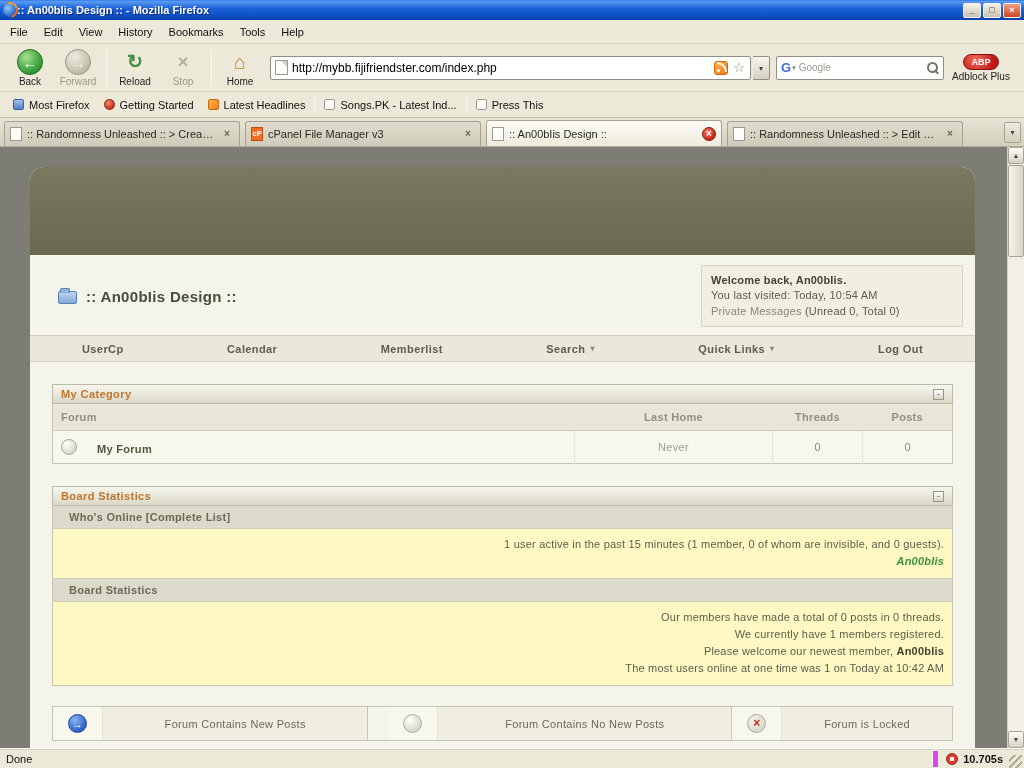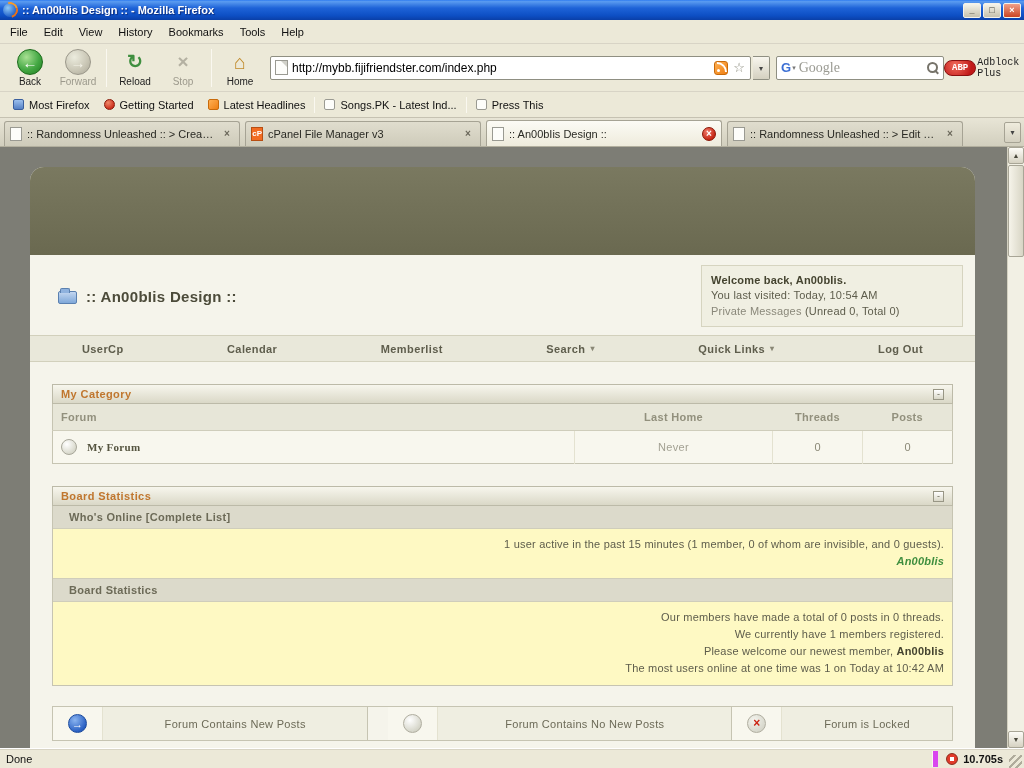--- a/index.html
+++ b/index.html
@@ -7,21 +7,21 @@
   body { font-family:"Liberation Sans", sans-serif; overflow:hidden; background:#ece9d8; }
   .window { width:1024px; height:768px; display:flex; flex-direction:column; }
 
   
   .titlebar { height:20px; flex:none; display:flex; align-items:center; padding:0 3px;
     background:linear-gradient(to bottom,#2f7cf0 0%,#5a9bf0 8%,#1e63d8 40%,#0d4fc4 78%,#0a3fa8 100%); color:#fff; }
   .ff-icon { width:14px; height:14px; border-radius:50%; flex:none; position:relative;
     background:radial-gradient(circle at 35% 35%, #8ec8f8 0%, #2f6fd0 60%, #1a4a9e 100%); }
   .ff-icon::after { content:""; position:absolute; inset:-1px; border-radius:50%;
     border:2px solid transparent; border-top-color:#f59a2c; border-right-color:#e8701a; transform:rotate(30deg); }
-  .titlebar-text { flex:1; margin-left:5px; font-size:11px; font-weight:bold;
+  .titlebar-text { flex:1; font-size:11px; font-weight:bold;
     text-shadow:1px 1px 1px #0a2a7a; white-space:nowrap; overflow:hidden; }
   .win-btn { width:18px; height:15px; margin-left:2px; border:1px solid #f4f2ea; border-radius:2px;
     background:linear-gradient(#f6f4ea,#c6c2ae); color:#3a3a32; font-size:9px; line-height:12px;
     text-align:center; font-weight:bold; cursor:default; }
   .win-btn.close { background:linear-gradient(#f0a088,#cc4422); color:#fff; }
 
   
   .menubar { height:24px; flex:none; background:#ece9d8; display:flex; align-items:center;
     padding-left:2px; border-bottom:1px solid #d8d4c6; }
   .menu-item { font-size:11px; padding:4px 8px; color:#111; }
@@ -59,30 +59,30 @@
     border:2px solid #fff; border-left:none; border-bottom:none; border-radius:0 100% 0 0; }
   .star-icon { font-size:13px; color:#8a8a7c; margin:0 2px; line-height:14px; }
   .drop-btn { width:17px; height:24px; flex:none; border:1px solid #8f8f82; border-left:none;
     border-radius:0 2px 2px 0; background:linear-gradient(#f8f6ee,#d4d0c0); font-size:8px;
     color:#444; text-align:center; line-height:23px; margin-right:6px; }
 
   .searchbox { width:168px; height:24px; flex:none; background:#fff; border:1px solid #8f8f82;
     border-radius:2px; display:flex; align-items:center; padding:0 4px; }
   .g-logo { font-size:13px; font-weight:bold; color:#3b6fd4; }
   .g-caret { font-size:7px; color:#777; margin:0 3px 0 1px; }
-  .search-input { flex:1; min-width:0; border:none; outline:none; font-size:14px;
-    font-family:Liberation Serif, serif; color:#0f766e; background:transparent; }
+  .search-input { flex:1; min-width:0; border:none; outline:none; font-size:10px;
+    font-family:Liberation Sans, sans-serif; color:#0f766e; background:transparent; }
   .search-input::placeholder { color:#9a9a92; }
   .mag-icon { width:13px; height:13px; position:relative; flex:none; }
   .mag-icon::before { content:""; position:absolute; left:1px; top:1px; width:7px; height:7px;
     border:2px solid #76736a; border-radius:50%; }
   .mag-icon::after { content:""; position:absolute; right:0; bottom:1px; width:5px; height:2px;
     background:#76736a; transform:rotate(45deg); }
 
-  .adblock-btn { display:flex; flex-direction:row; align-items:center; width:74px; flex:none; gap:1px;font-family:Liberation Mono, monospace; }
+  .adblock-btn { display:flex; flex-direction:column; align-items:center; width:74px; flex:none; gap:1px; }
   .abp-badge { background:radial-gradient(circle at 35% 30%, #f06a5a, #c01818 75%); color:#fff;
     font-size:9px; font-weight:bold; padding:2px 7px; border-radius:9px; border:1px solid #8a0f0f; }
   .abp-label { font-size:10px; color:#222; }
 
   
   .bookmarksbar { height:26px; flex:none; background:#ece9d8; display:flex; align-items:center;
     padding:0 6px; border-bottom:1px solid #c6c2b2; }
   .bm-item { display:flex; align-items:center; gap:5px; font-size:11px; color:#111; padding:2px 7px; }
   .bm-icon { width:11px; height:11px; border-radius:2px; flex:none; }
   .bm-icon.mv { background:linear-gradient(#9cc0ee,#5580c4); border:1px solid #3a5f9e; }
@@ -142,21 +142,21 @@
   .collapse-btn { width:11px; height:11px; border:1px solid #989685; background:linear-gradient(#fff,#d8d6c6);
     font-size:9px; line-height:8px; text-align:center; color:#6a6858; }
 
   table.forum-table { width:100%; border-collapse:collapse; font-size:11px;
     border:1px solid #c6c4b2; border-top:none; }
   .forum-table th { background:#e7e6d8; color:#92907d; font-weight:bold; text-align:left;
     padding:7px 8px; border-bottom:1px solid #cfcdbb; letter-spacing:.3px; }
   .forum-table th.c, .forum-table td.c { text-align:center; }
   .forum-table td { background:#f8f7ee; padding:8px; border-left:1px solid #e4e2d0; vertical-align:middle; }
   .forum-table td:first-child, .forum-table th:first-child { border-left:none; }
-  .forum-cell { display:flex; align-items:center; gap:10px;font-family:Liberation Serif, serif; }
+  .forum-cell { display:flex; align-items:flex-end; gap:20px; }
   .status-circle { width:16px; height:16px; border-radius:50%; flex:none; border:1px solid #a8a79a;
     background:radial-gradient(circle at 35% 30%, #ffffff, #d9d9cc 70%, #c2c1b4); }
   .forum-name { font-weight:bold; color:#55543f; letter-spacing:.3px; }
   .never-text { color:#a3a193; letter-spacing:.3px; }
   .num-text { color:#8a8876; }
 
   .stats-box { border:1px solid #c6c4b2; border-top:none; font-size:11px; }
   .stats-subheader { background:#dcdacb; color:#6c6a57; font-weight:bold; padding:5px 16px;
     border-bottom:1px solid #cfcdbb; letter-spacing:.3px; }
   .stats-body { background:#fef9c3; padding:7px 8px 8px 8px; color:#5d5c4b; line-height:1.55;

